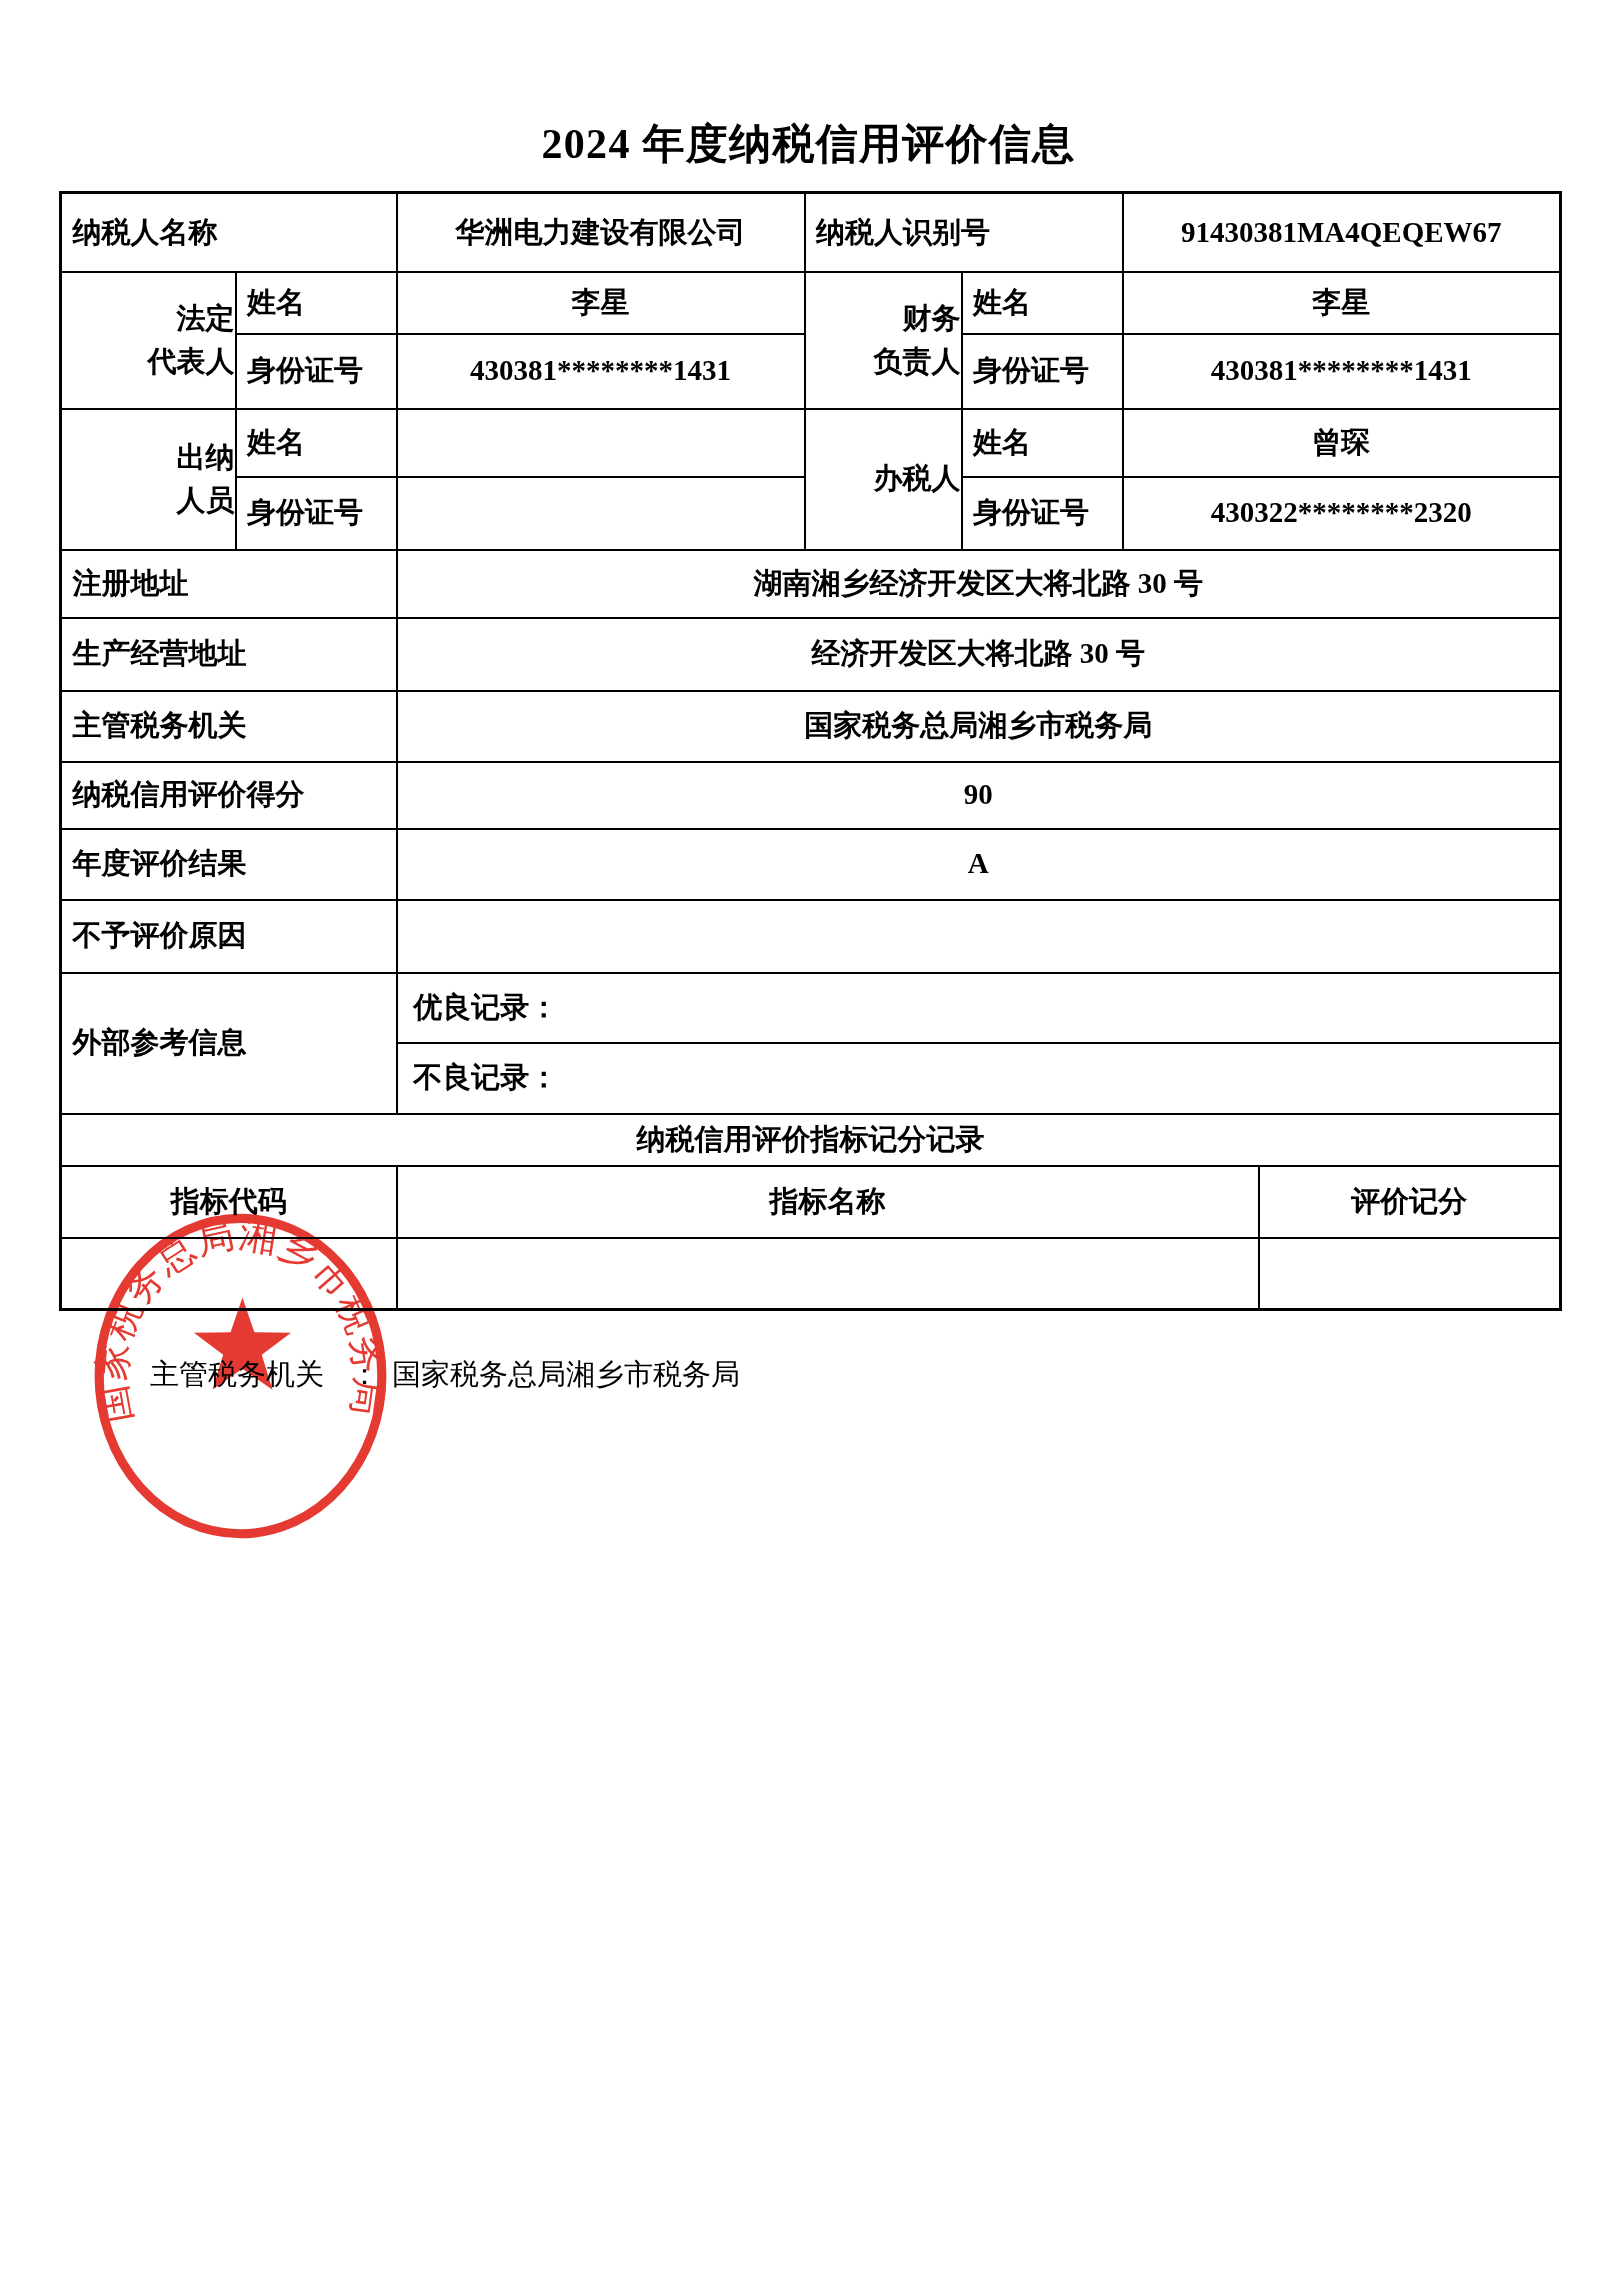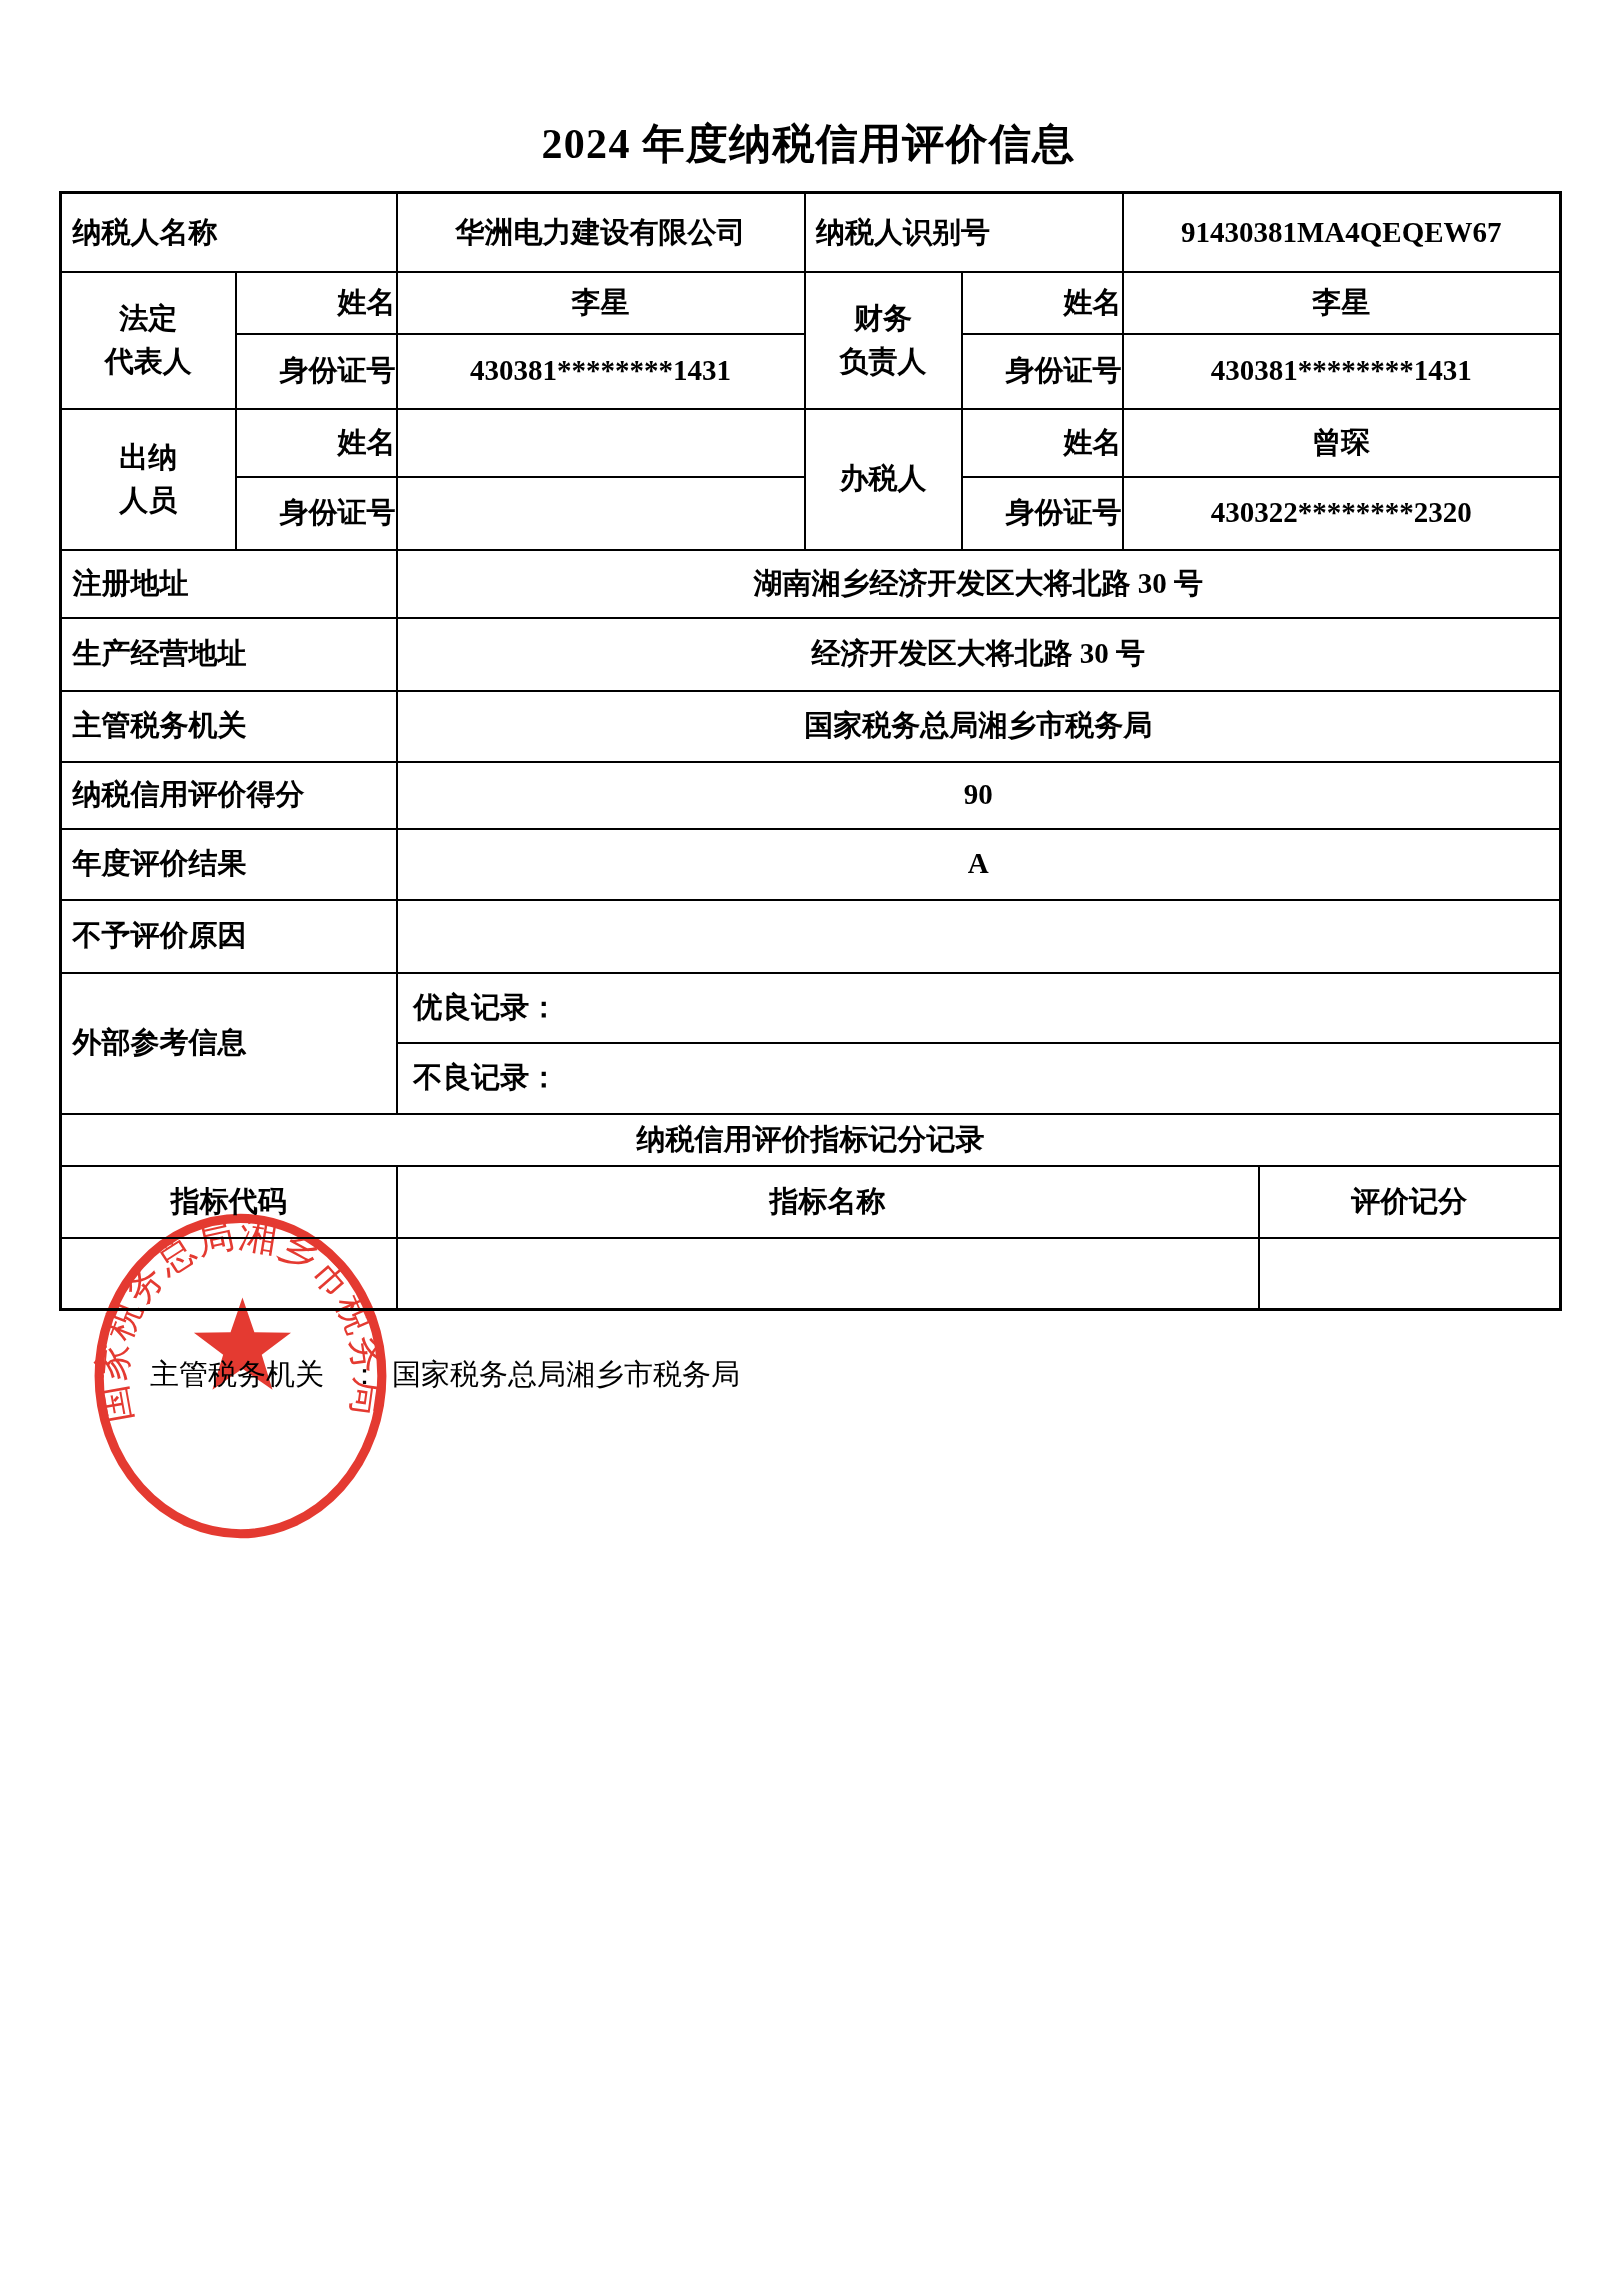--- a/index.html
+++ b/index.html
@@ -18,23 +18,23 @@
   }
   td{
     border:2px solid #000;
     border-top-width:2.6px;border-bottom-width:2.6px;
     font-size:29px;line-height:1.35;
     vertical-align:middle;padding:0;overflow:hidden;
     background:transparent;
     font-weight:bold;
   }
   td.label{text-align:left;padding-left:10.5px;}
-  td.sublabel{text-align:right;padding-left:10.5px;}
+  td.sublabel{text-align:left;padding-left:10.5px;}
   td.value{text-align:center;}
-  td.group{text-align:center;line-height:1.5;}
+  td.group{text-align:right;line-height:1.5;}
   td.leftval{text-align:left;padding-left:15.7px;}
   td.center{text-align:center;}
   .footer-line{
     position:absolute;left:0;top:1355px;width:1623px;height:39px;
     font-size:29px;line-height:39px;white-space:nowrap;
   }
   .footer-authority{position:absolute;left:150px;}
   .footer-colon{margin-left:26px;margin-right:13px;}
   .footer-date{position:absolute;left:1021px;}
   .stamp{

